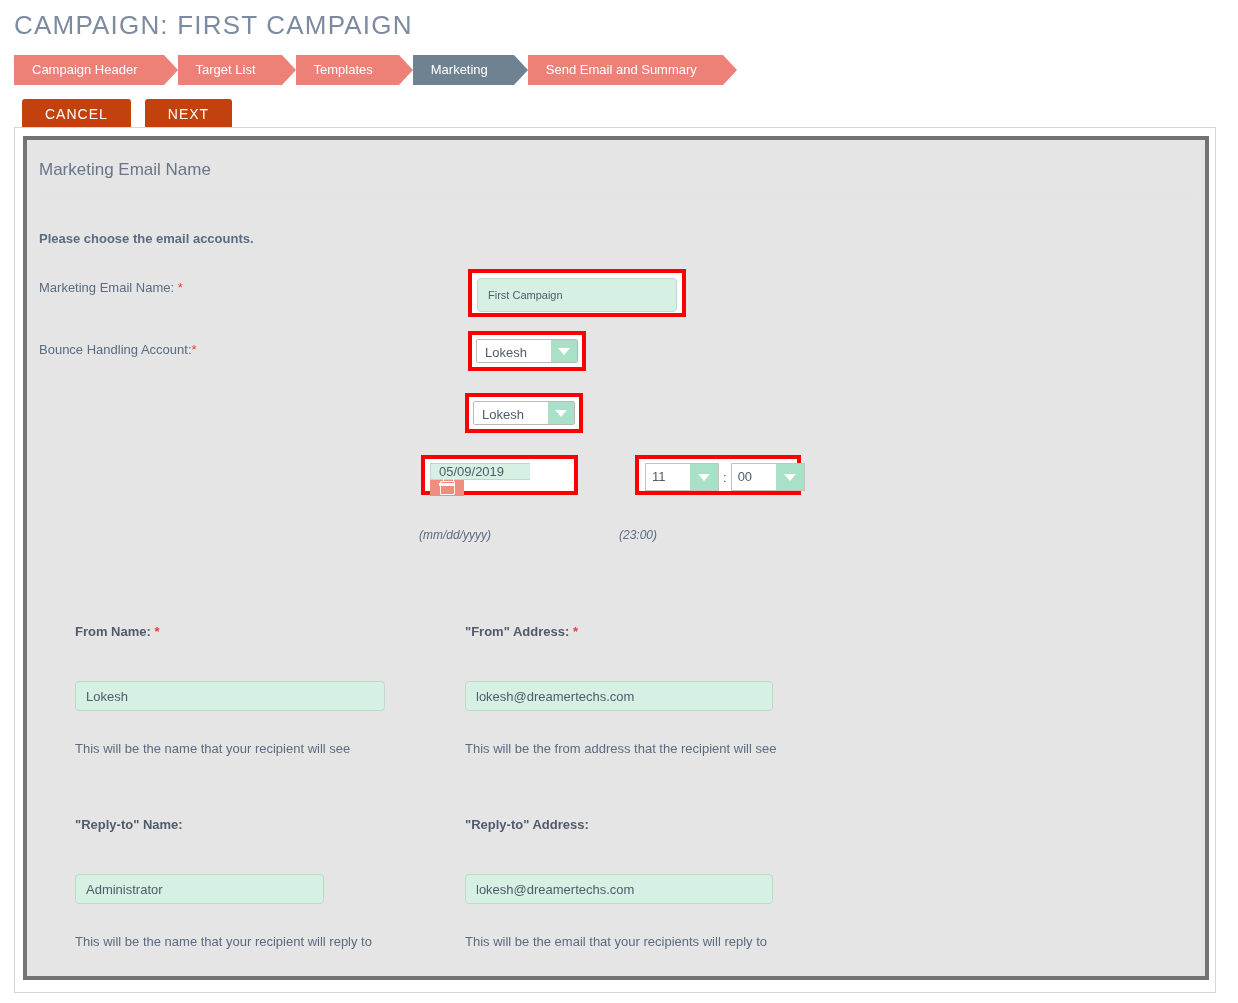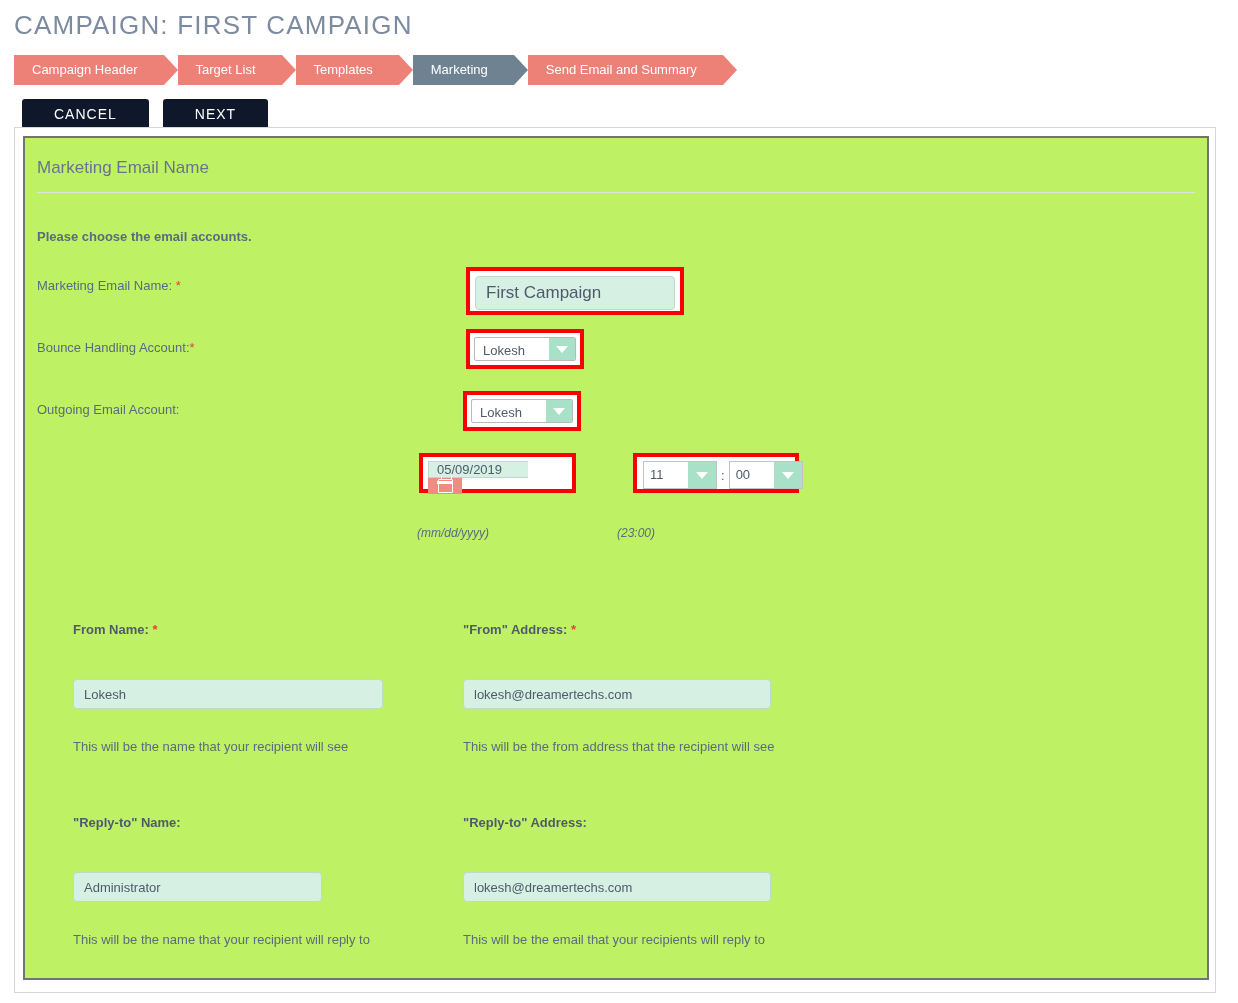--- a/index.html
+++ b/index.html
@@ -56,47 +56,47 @@
   .step.active::after { border-left-color: #6f8291; }
   .step:last-child { margin-right: 0; }
 
   
   #actions {
     margin: 14px 0 0 22px;
     display: flex;
     gap: 14px;
   }
   .btn {
-    background: #0f172a;
+    background: #c2410c;
     color: #ffffff;
     border: none;
     border-radius: 3px;
     font-family: "Liberation Sans", sans-serif;
     font-size: 14px;
     letter-spacing: 1px;
     height: 30px;
-    padding: 0 32px;
+    padding: 0 23px;
     cursor: pointer;
     text-transform: uppercase;
   }
 
   
   #outer-container {
     position: absolute;
     left: 14px; top: 127px;
     width: 1202px; height: 866px;
     border: 1px solid #d6d6d6;
     background: #ffffff;
   }
   #form-card {
     position: absolute;
     left: 8px; top: 8px;
     width: 1186px; height: 844px;
-    border: 2px solid #737373;
-    background: #bef264;
+    border: 4px solid #737373;
+    background: #e5e5e5;
     overflow: hidden;
   }
 
   #section-title {
     font-size: 17px;
     font-weight: 400;
     color: #68758a;
     padding: 20px 0 0 12px;
   }
   #section-divider {
@@ -134,21 +134,21 @@
     border: 4px solid #fb0000;
     background: #ffffff;
   }
 
   
   .tf {
     background: #d6f0e4;
     border: 1px solid #bcd9cb;
     border-radius: 4px;
     font-family: "Liberation Sans", sans-serif;
-    font-size: 17px;
+    font-size: 11px;
     color: #4f5b6b;
     padding: 0 10px;
     outline: none;
   }
 
   
   .sel {
     display: flex;
     align-items: stretch;
     background: #ffffff;
@@ -352,21 +352,20 @@
         <div class="sel" style="position:absolute; left:4px; top:4px; width:102px; height:24px;">
           <span class="sel-value">Lokesh</span>
           <span class="sel-arrow">
               <i></i>
             </span>
         </div>
       </div>
     </div>
 
     <div class="field-row" style="top:252px;">
-      <div class="field-label">Outgoing Email Account:</div>
       <div class="annot" style="left:438px; top:1px; width:118px; height:40px;">
         <div class="sel" style="position:absolute; left:4px; top:4px; width:102px; height:24px;">
           <span class="sel-value">Lokesh</span>
           <span class="sel-arrow">
               <i></i>
             </span>
         </div>
       </div>
     </div>
 

